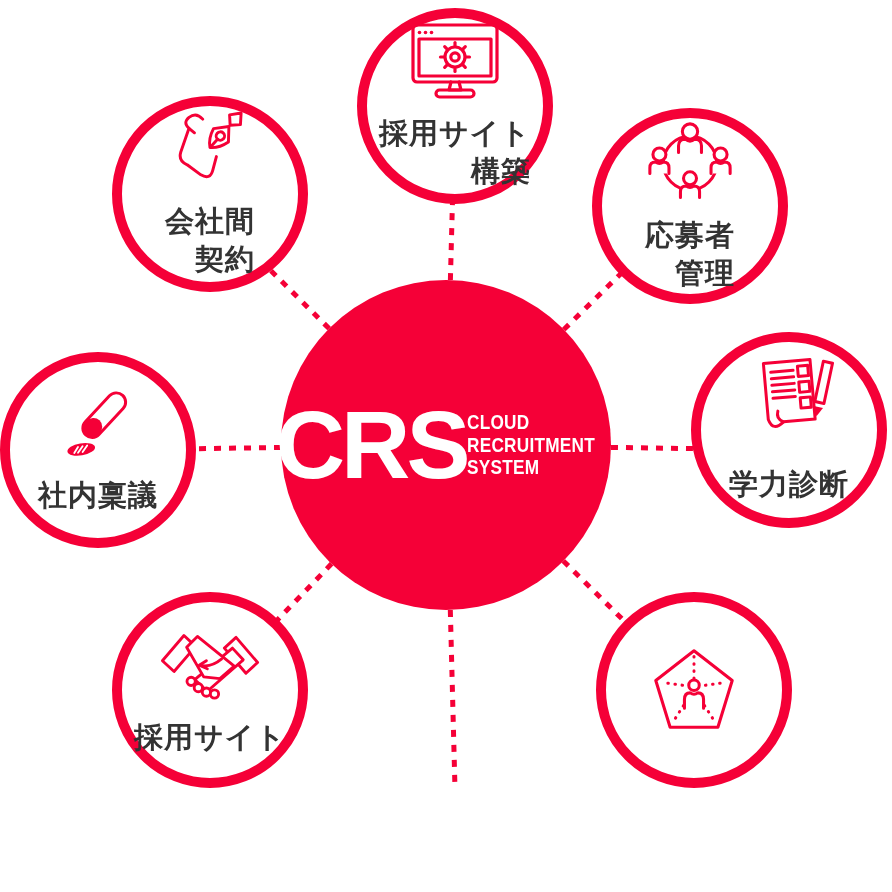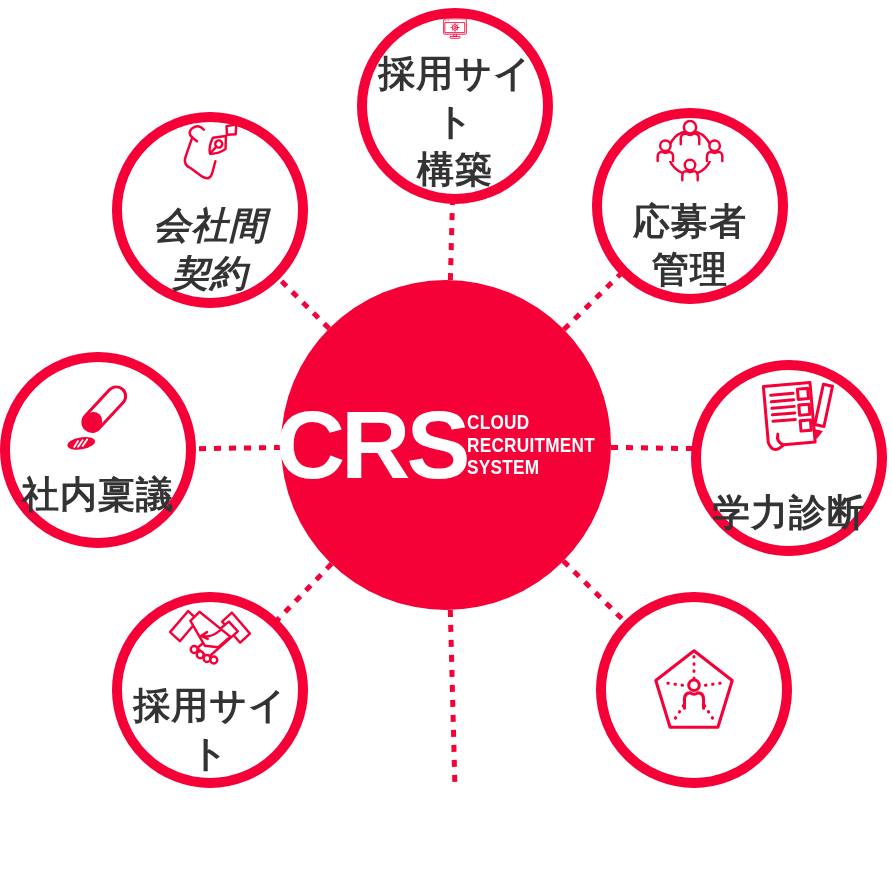--- a/index.html
+++ b/index.html
@@ -11,29 +11,29 @@
   }
   svg.connectors{position:absolute;left:0;top:0;z-index:0;}
   .connector{stroke:var(--accent);stroke-width:5;stroke-dasharray:7 8;}
   .node{
     position:absolute;width:196px;height:196px;border-radius:50%;
     border:10px solid var(--accent);background:#fff;z-index:2;
     display:flex;flex-direction:column;align-items:center;justify-content:center;gap:9px;
   }
   .pos-top{left:357px;top:8px;}
   .pos-top-right{left:592px;top:108px;}
-  .pos-right{left:691px;top:360px;gap:24px;}
+  .pos-right{left:691px;top:332px;gap:24px;}
   .pos-bottom-right{left:596px;top:592px;}
   .pos-bottom{left:357px;top:691px;}
   .pos-bottom-left{left:112px;top:592px;}
   .pos-left{left:0;top:352px;}
-  .pos-top-left{left:112px;top:112px;font-style:italic;}
+  .pos-top-left{left:112px;top:96px;}
   .label{
-    font-size:37px;font-weight:600;color:var(--label);
-    text-align:center;line-height:1.3;letter-spacing:1px;white-space:pre-line;
+    font-size:29px;font-weight:600;color:var(--label);
+    text-align:right;line-height:1.3;letter-spacing:1px;white-space:pre-line;
   }
   .center-circle{
     position:absolute;left:281px;top:280px;width:330px;height:330px;border-radius:50%;
     background:var(--accent);z-index:1;display:flex;align-items:center;justify-content:center;
   }
   .logo-row{display:flex;align-items:center;gap:1px;color:#fff;}
   .logo-main{font-size:96px;font-weight:bold;letter-spacing:-4px;line-height:1;}
   .logo-sub{
     font-size:20px;font-weight:bold;line-height:1.12;letter-spacing:0.3px;
     white-space:pre-line;transform:scaleX(0.86);transform-origin:left center;

